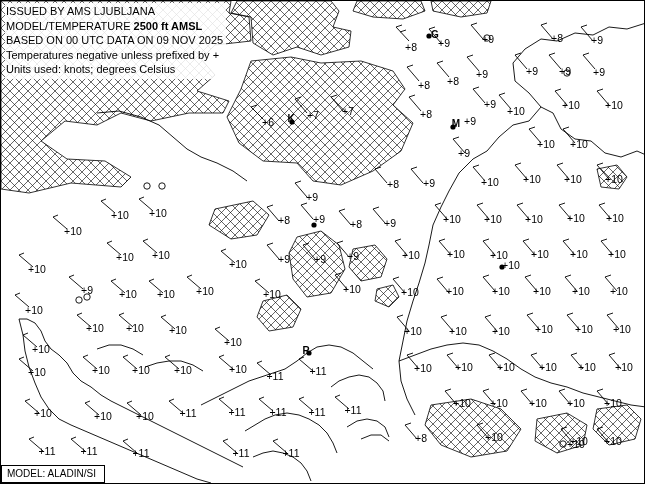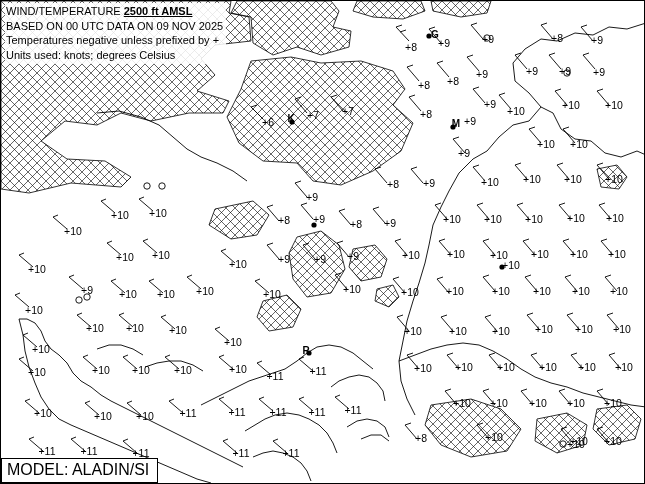--- a/index.html
+++ b/index.html
@@ -30,27 +30,27 @@
     top: 2px;
     z-index: 40;
     line-height: 14.5px;
     font-size: 11px;
     color: #000;
     background: rgba(255,255,255,0.88);
     padding: 1px 3px 2px 1px;
     white-space: nowrap;
   }
   .hdr div { white-space: nowrap; }
-  .hdr .b { font-weight: bold; text-decoration: underline; }
+  .hdr .b { font-weight: bold; }
   .footer {
     position: absolute;
     left: 0px;
     bottom: 0px;
     z-index: 40;
-    font-size: 16px;
+    font-size: 10px;
     color: #000;
     background: #ffffff;
     border: 1px solid #000;
     padding: 2px 8px 3px 5px;
   }
   .temp {
     position: absolute;
     z-index: 30;
     font-size: 10.5px;
     color: #000;
@@ -242,21 +242,22 @@
         <circle cx="291" cy="121" r="2.6"></circle>
         <circle cx="452" cy="126" r="2.6"></circle>
         <circle cx="313" cy="224" r="2.6"></circle>
         <circle cx="501" cy="266" r="2.6"></circle>
         <circle cx="308" cy="352" r="2.6"></circle>
       </g>
     </g>
   </svg>
 
   <div class="hdr">
-    <div><span>WIND/TEMPERATURE </span><span class="b">2500 ft AMSL</span></div>
+    <div>ISSUED BY AMS LJUBLJANA</div>
+    <div><span>MODEL/TEMPERATURE </span><span class="b">2500 ft AMSL</span></div>
     <div>BASED ON 00 UTC DATA ON 09 NOV 2025</div>
     <div>Temperatures negative unless prefixed by +</div>
     <div>Units used: knots; degrees Celsius</div>
   </div>
 
   <div id="temps">
       <div class="temp" style="left: 410px; top: 46px;">+8</div>
       <div class="temp" style="left: 443px; top: 42px;">+9</div>
       <div class="temp" style="left: 487px; top: 38px;">+9</div>
       <div class="temp" style="left: 556px; top: 37px;">+8</div>

